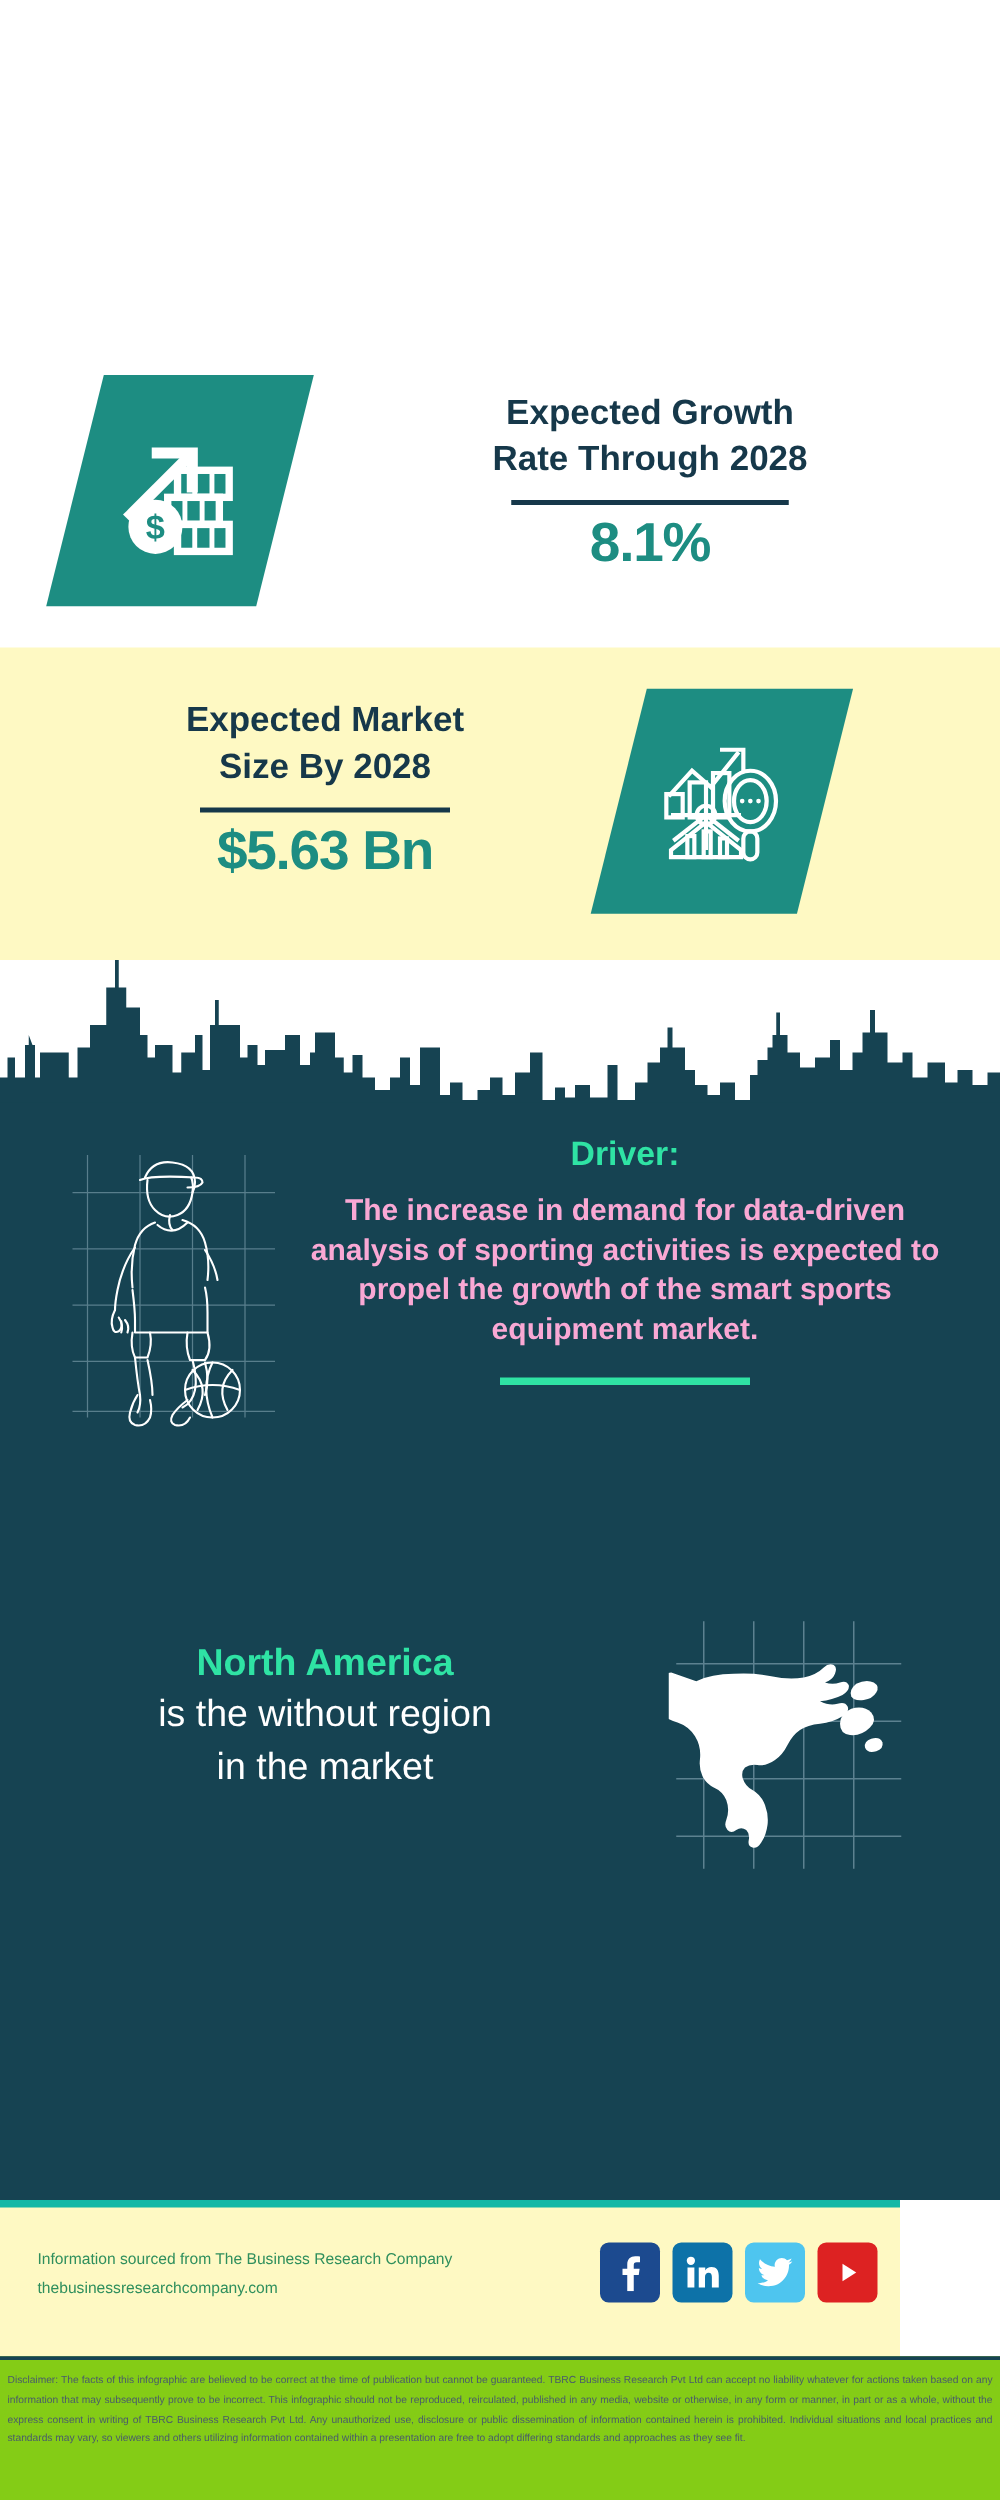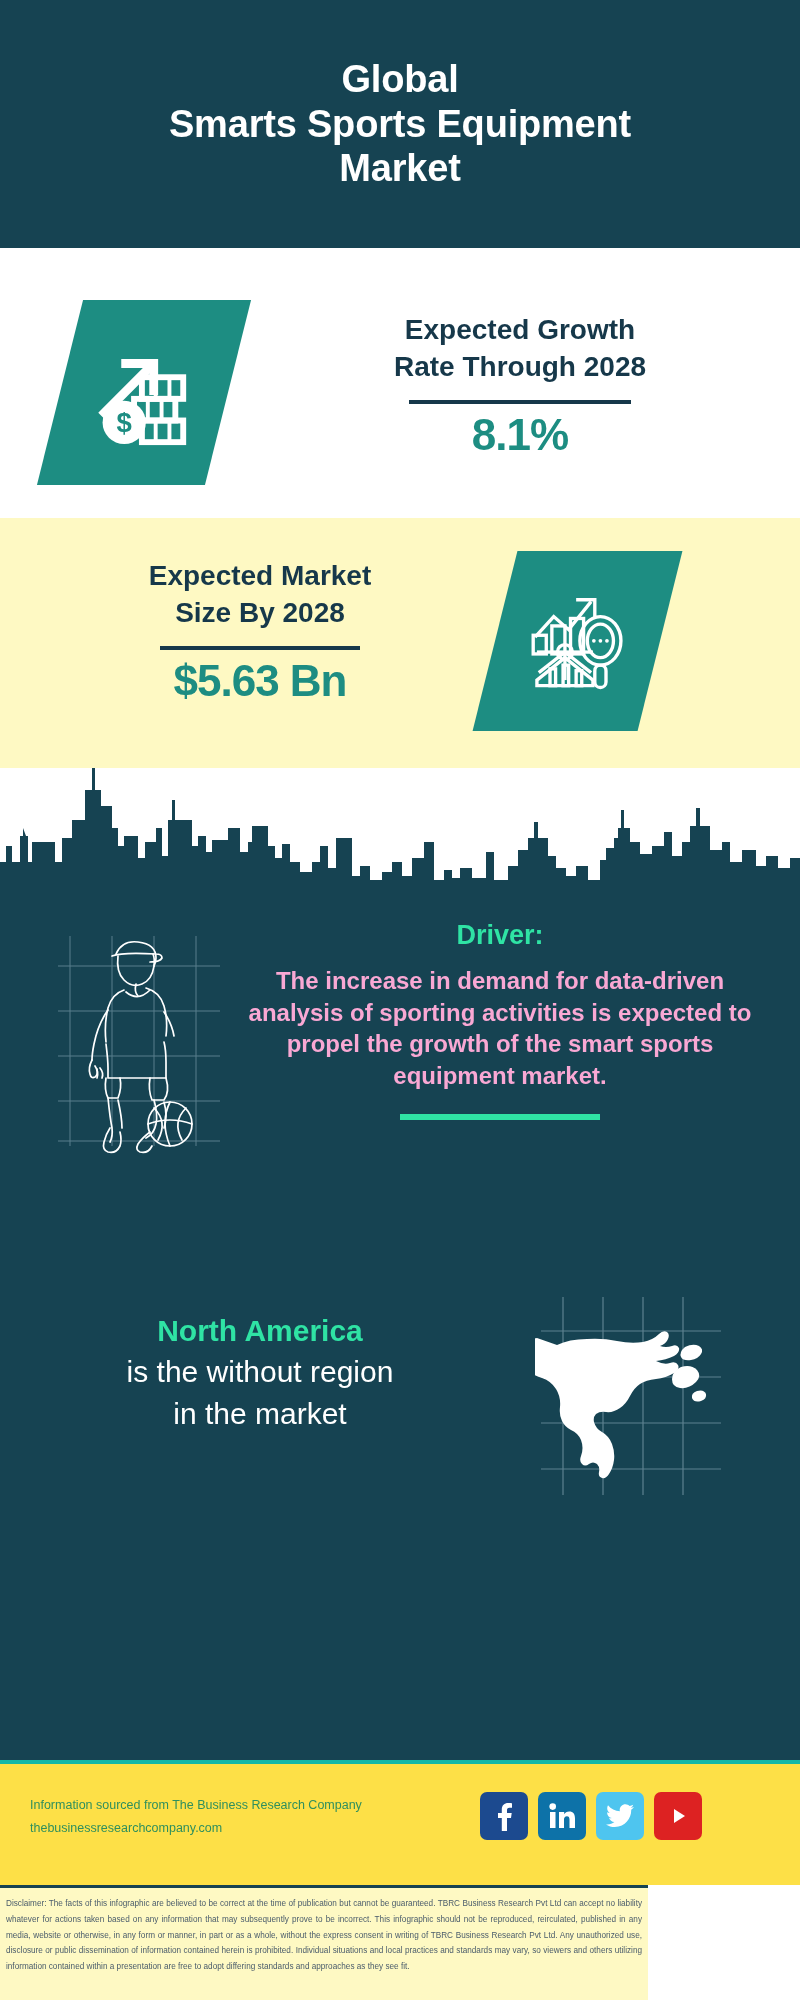--- a/index.html
+++ b/index.html
@@ -69,21 +69,21 @@
   .dark-body {
     position:absolute; left:0; top:880px; width:800px; height:880px;
     background:#164352;
   }
   .skyline {
     position:absolute; left:0; top:-130px; width:800px; height:132px;
     display:block;
   }
 
   .driver-wrap {
-    position:absolute; left:0; top:30px; width:680px; height:300px;
+    position:absolute; left:0; top:18px; width:680px; height:300px;
   }
   .player-art {
     position:absolute; left:50px; top:16px; width:180px; height:230px;
   }
   .driver-text {
     position:absolute; left:230px; top:10px; width:540px; text-align:center;
   }
   .driver-heading {
     color:#2fe3a4; font-size:27px; font-weight:bold; margin-bottom:14px;
   }
@@ -105,62 +105,55 @@
   }
   .region-sub {
     color:#ffffff; font-size:30px; font-weight:normal; line-height:1.28; margin-top:4px;
   }
   .map-art {
     position:absolute; left:535px; top:0px; width:190px; height:210px;
   }
 
   
   .footer {
-    position:absolute; left:0; top:1760px; width:800px; height:125px;
-    background:#fde047;
-    border-top:4px solid #14b8a6;
+    position:absolute; left:0; top:1760px; width:720px; height:125px;
+    background:#fef9c3;
+    border-top:6px solid #14b8a6;
   }
   .footer-src {
     position:absolute; left:30px; top:30px; width:400px;
     color:#2f8f5d; font-size:12.5px; line-height:1.85;
   }
   .socials {
     position:absolute; left:480px; top:28px; display:flex; gap:10px;
   }
   .soc {
     width:48px; height:48px; border-radius:7px;
     display:flex; align-items:center; justify-content:center;
   }
   .soc.fb { background:#1c4a8f; }
   .soc.li { background:#0d72a8; }
   .soc.tw { background:#4ec5ef; }
   .soc.yt { background:#dd2222; }
 
   .disclaimer {
-    position:absolute; left:0; top:1885px; width:648px; height:115px;
-    background:#fef9c3; border-top:3px solid #164352;
+    position:absolute; left:0; top:1885px; width:800px; height:115px;
+    background:#84cc16; border-top:3px solid #164352;
     padding:8px 6px 0 6px;
   }
   .disclaimer p {
     color:#4a5c6b; font-size:8.2px; line-height:1.92; text-align:justify;
     font-family:"Liberation Sans", sans-serif;
   }
 </style>
 </head>
 <body>
 
 <div class="page">
 
-  <div class="header">
-    <div class="header-title">
-      <span class="ln">Global</span>
-      <span class="ln">Smarts Sports Equipment</span>
-      <span class="ln">Market</span>
-    </div>
-  </div>
 
   <div class="growth-block">
 
     <div class="para para-growth">
       <span class="icon-inner">
         <svg width="118" height="118" viewBox="0 0 120 120" fill="none">
           <path d="M20 82 L64 38" stroke="#fff" stroke-width="9" stroke-linecap="square"></path>
           <polyline points="37,32 70,32 70,64" fill="none" stroke="#fff" stroke-width="9"></polyline>
           <circle cx="40" cy="92" r="22" fill="#fff"></circle>
           <text x="40" y="102" font-size="28" font-weight="bold" fill="#1d8d82" text-anchor="middle" font-family="Liberation Sans, sans-serif">$</text>

